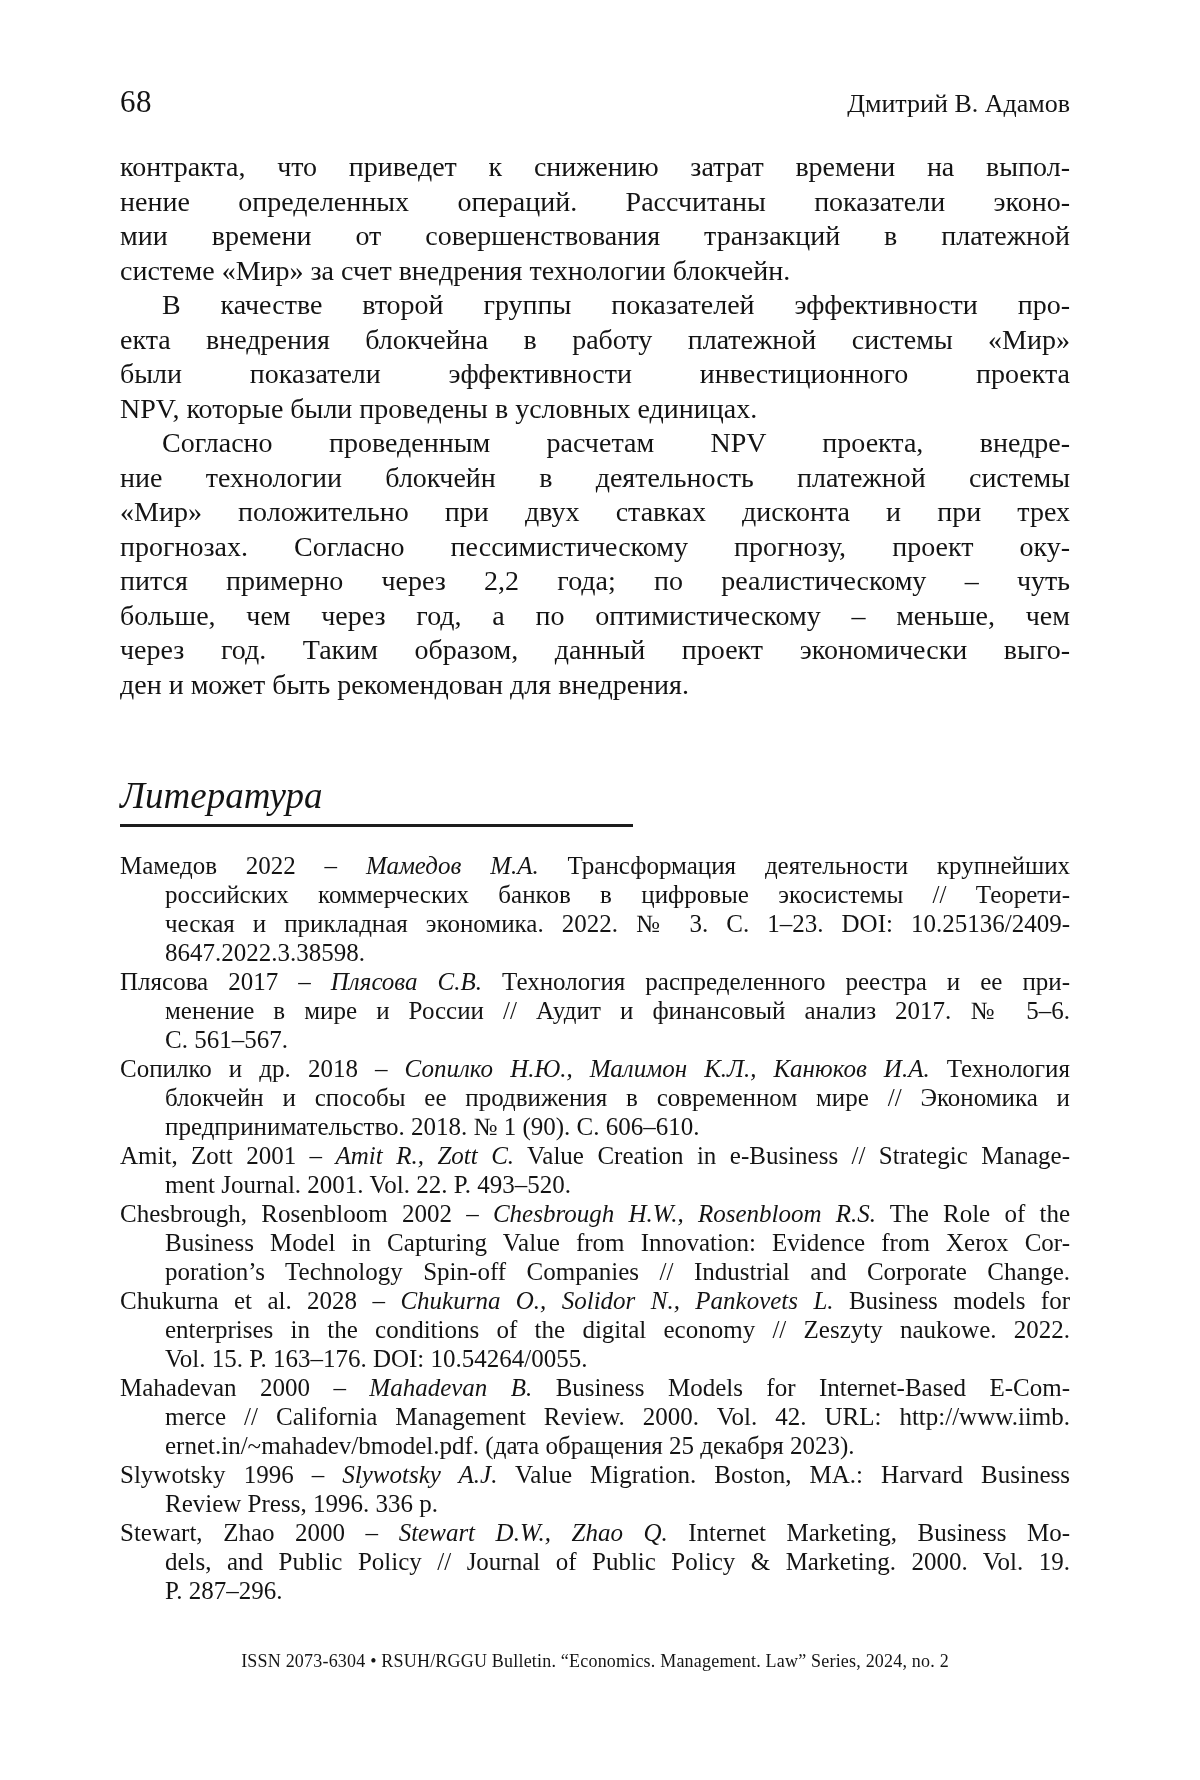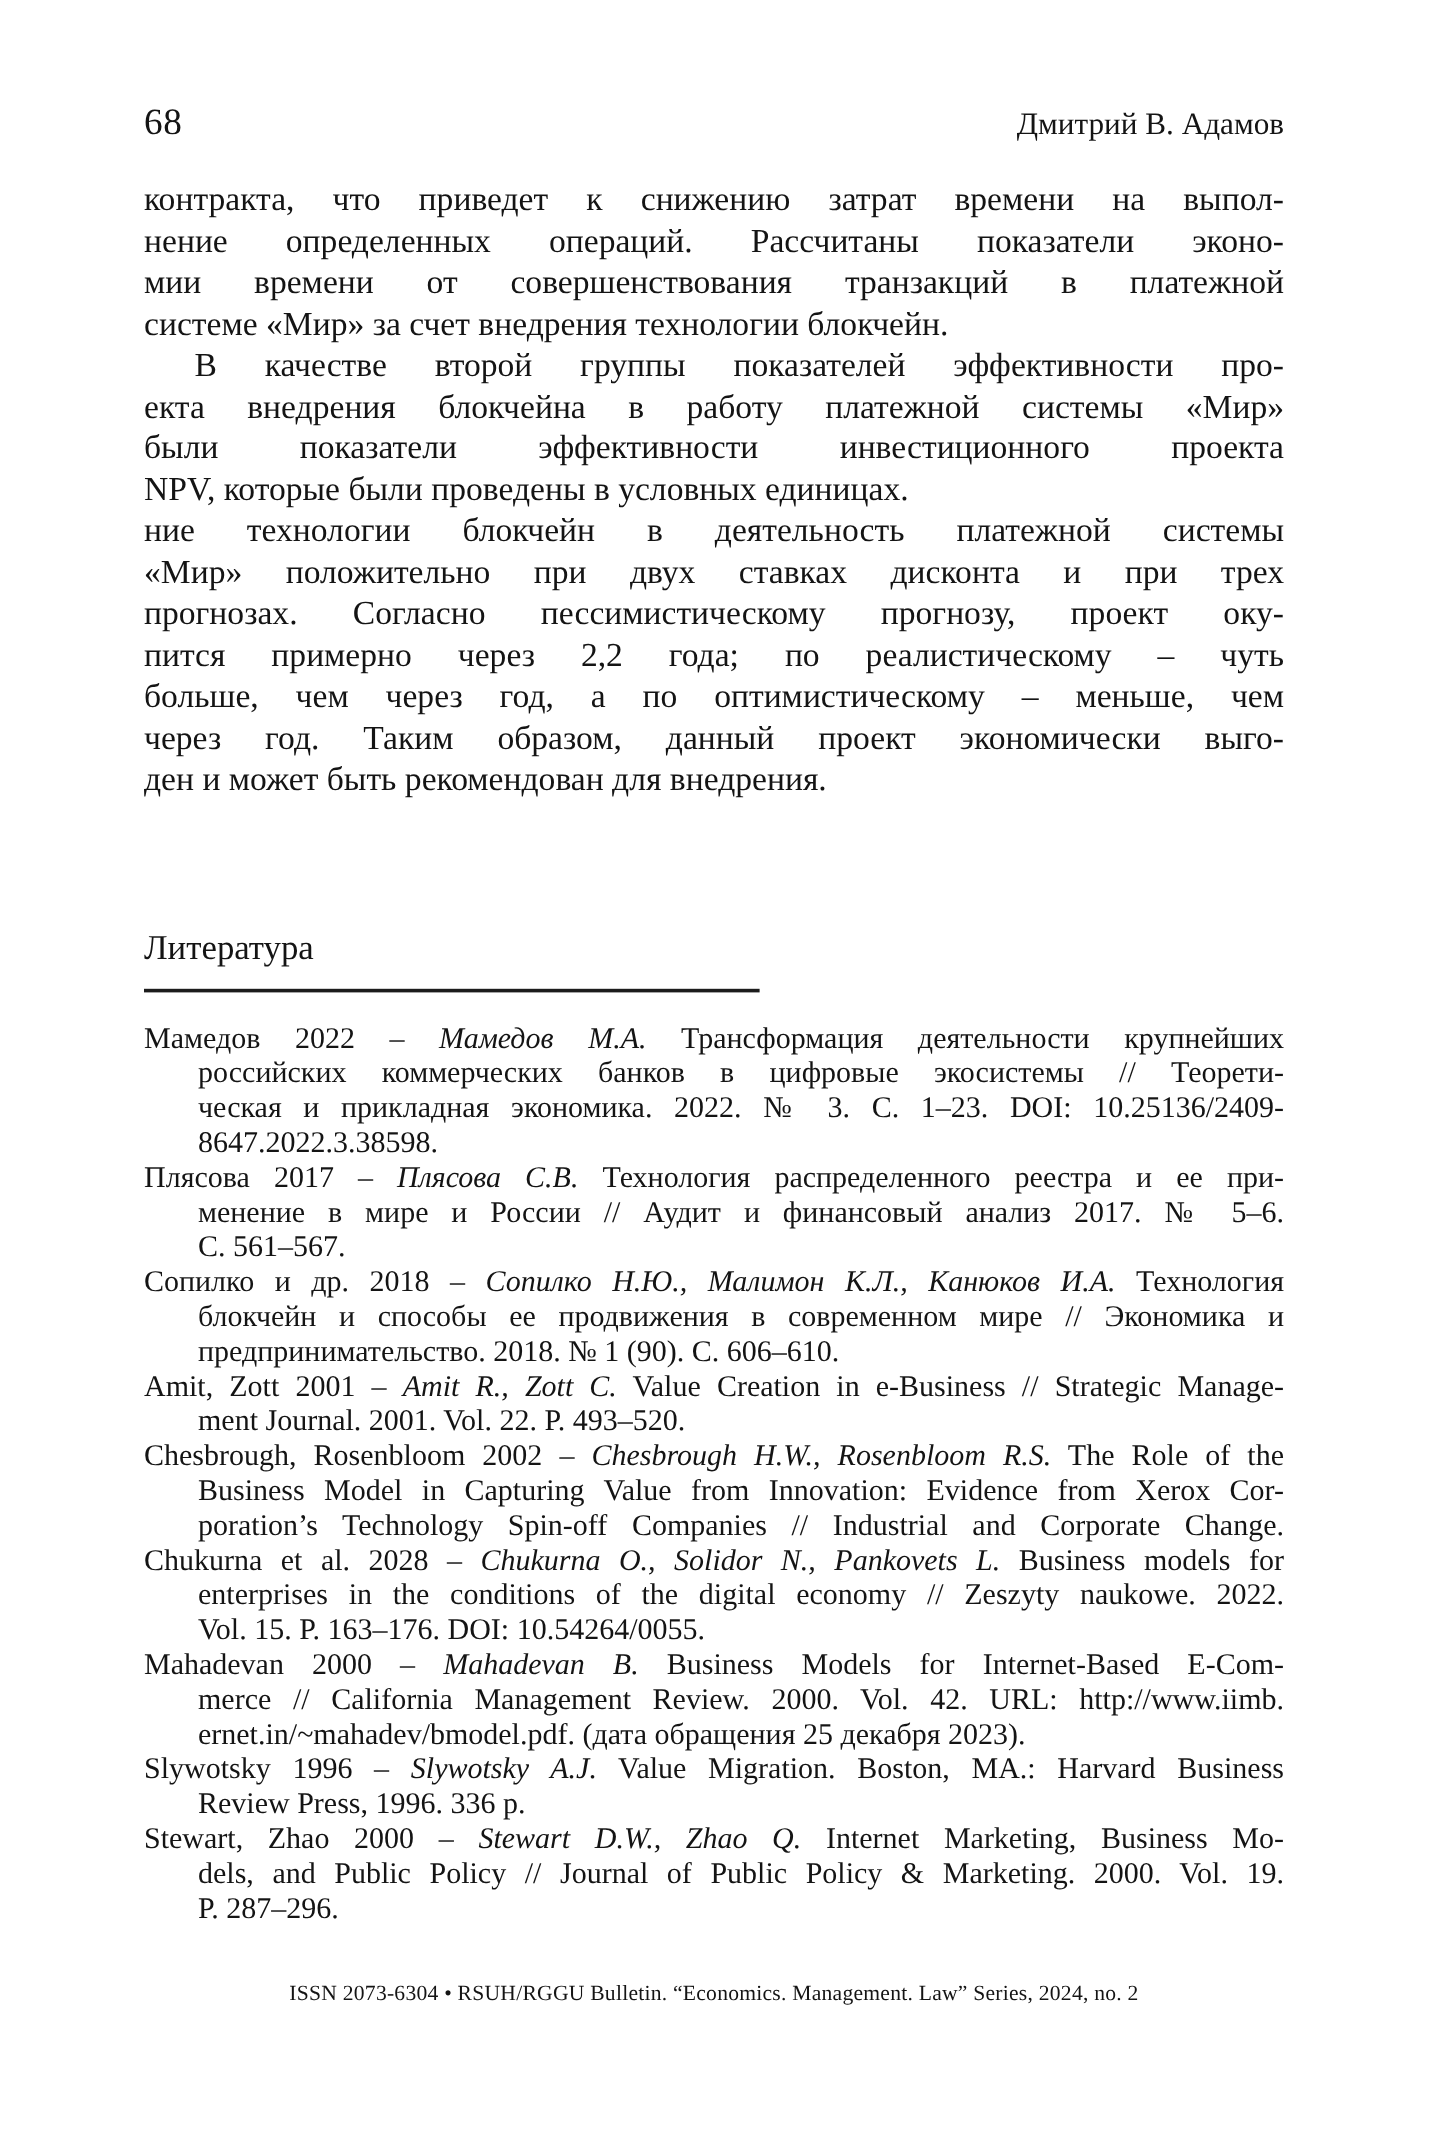--- a/index.html
+++ b/index.html
@@ -16,21 +16,21 @@
     display:flex;justify-content:space-between;align-items:baseline;
   }
   .pagenum{font-size:31px;letter-spacing:.5px;}
   .runhead{font-size:26px;}
   .bodytext{position:absolute;top:150px;left:120px;width:950px;font-size:28px;line-height:34.5px;}
   .bline{text-align:justify;text-align-last:justify;white-space:normal;}
   .bline.last{text-align-last:left;}
   .bline.indent{text-indent:42px;}
   .lit-heading{
     position:absolute;top:774px;left:120px;
-    font-size:29px;
+    font-size:37px;font-style:italic;
   }
   .lit-rule{position:absolute;top:824px;left:120px;width:513px;height:3px;background:#1c1c1c;}
   .refs{position:absolute;top:851px;left:120px;width:950px;font-size:25px;line-height:29px;}
   .rline{text-align:justify;text-align-last:justify;}
   .rline.last{text-align-last:left;}
   .rline.cont{padding-left:45px;}
   .it{font-style:italic;}
   .footer{
     position:absolute;top:1651px;left:120px;width:950px;
     text-align:center;font-size:18px;letter-spacing:.2px;
@@ -48,20 +48,21 @@
 
   <div class="bodytext">
       <div class="bline">контракта, что приведет к снижению затрат времени на выпол-</div>
       <div class="bline">нение определенных операций. Рассчитаны показатели эконо-</div>
       <div class="bline">мии времени от совершенствования транзакций в платежной</div>
       <div class="bline last">системе «Мир» за счет внедрения технологии блокчейн.</div>
       <div class="bline indent">В качестве второй группы показателей эффективности про-</div>
       <div class="bline">екта внедрения блокчейна в работу платежной системы «Мир»</div>
       <div class="bline">были показатели эффективности инвестиционного проекта</div>
       <div class="bline last">NPV, которые были проведены в условных единицах.</div>
+      <div class="bline indent">Согласно проведенным расчетам NPV проекта, внедре-</div>
       <div class="bline">ние технологии блокчейн в деятельность платежной системы</div>
       <div class="bline">«Мир» положительно при двух ставках дисконта и при трех</div>
       <div class="bline">прогнозах. Согласно пессимистическому прогнозу, проект оку-</div>
       <div class="bline">пится примерно через 2,2 года; по реалистическому – чуть</div>
       <div class="bline">больше, чем через год, а по оптимистическому – меньше, чем</div>
       <div class="bline">через год. Таким образом, данный проект экономически выго-</div>
       <div class="bline last">ден и может быть рекомендован для внедрения.</div>
     </div>
 
   <div class="lit-heading">Литература</div>

